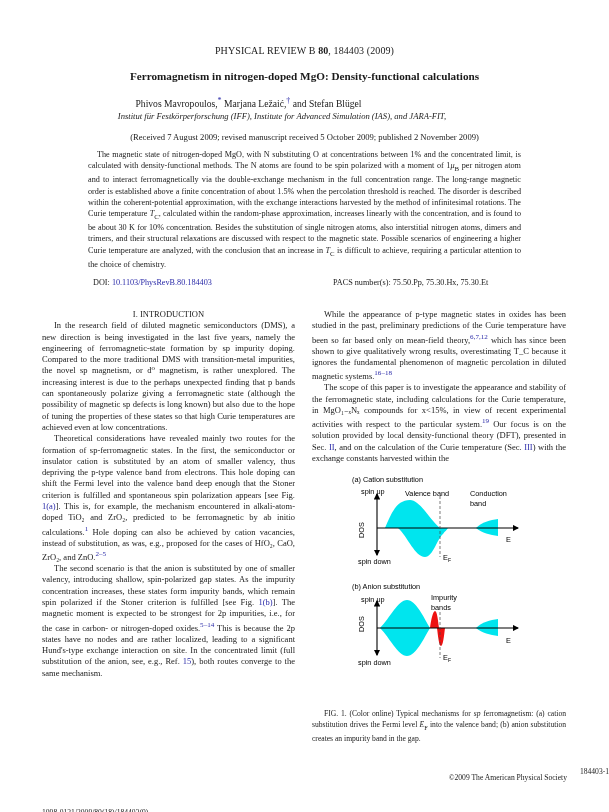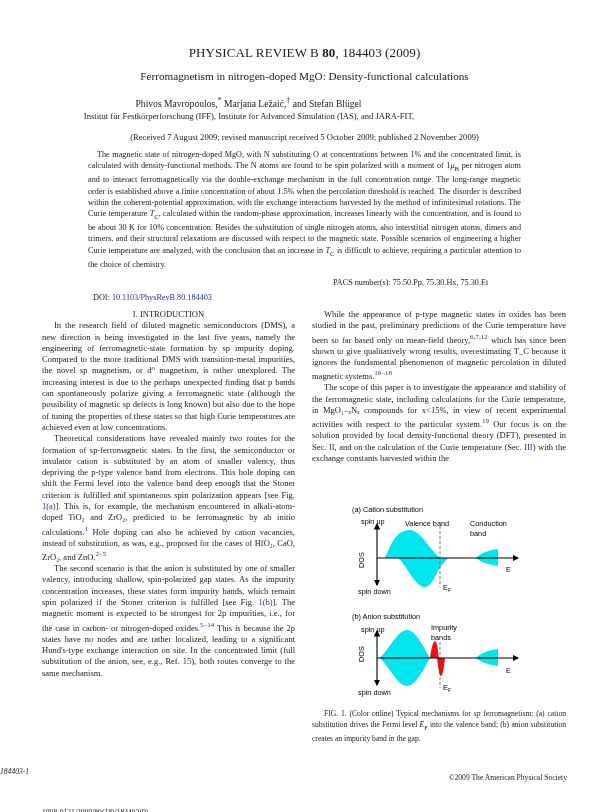--- a/index.html
+++ b/index.html
@@ -1,40 +1,40 @@
 <!DOCTYPE html>
 <html><head>
 <meta charset="utf-8">
 <style>
   html, body { margin: 0; padding: 0; background: #ffffff; }
   body { width: 609px; height: 812px; position: relative; overflow: hidden;
          font-family: "Liberation Serif", "DejaVu Serif", serif; color: #1a1a1a; }
   .abs { position: absolute; }
   .center { text-align: center; }
-  .journal { top: 45px; left: 0; width: 609px; font-size: 13px; letter-spacing: 0.1px; }
-  .title { top: 70px; left: 0; width: 609px; font-size: 11.2px; font-weight: normal; }
+  .journal { top: 45px; left: 0; width: 609px; font-size: 10px; letter-spacing: 0.1px; }
+  .title { top: 70px; left: 0; width: 609px; font-size: 11.2px; font-weight: bold; }
   .authors { top: 96px; left: 0; width: 497px; font-size: 9.6px; }
-  .affil { top: 110px; left: 0; width: 498px; font-size: 8.6px; line-height: 12.5px; }
+  .affil { top: 110px; left: 0; width: 498px; font-size: 8.6px; font-style: italic; line-height: 12.5px; padding-left: 33px; }
   .received { top: 132px; left: 0; width: 609px; font-size: 8.6px; }
   sup.link, .link { color: #2a2aa8; }
   .abstract { top: 149px; left: 88px; width: 433px; font-size: 8.2px; line-height: 11.3px; text-align: justify; text-indent: 9px; }
-  .doi { top: 278px; left: 93px; font-size: 8.2px; margin-top: 15px; }
+  .doi { top: 278px; left: 93px; font-size: 8.2px; }
   .pacs { top: 278px; left: 333px; font-size: 8.2px; }
   .col { font-size: 8.5px; line-height: 11.3px; text-align: justify; }
   .col p { margin: 0; text-indent: 12px; }
   .col-left { top: 309px; left: 42px; width: 253px; }
   .col-right { top: 309px; left: 312px; width: 254px; }
   .section-head { text-align: center; font-weight: normal; font-size: 8.5px; margin-bottom: 3px; text-indent: 0 !important; }
-  .fig { top: 502px; left: 340px; width: 230px; height: 210px; text-align: right; }
+  .fig { top: 472px; left: 340px; width: 230px; height: 210px; text-align: right; }
   .fig svg text { font-family: "Liberation Sans", "DejaVu Sans", sans-serif; }
   .caption { top: 708px; left: 312px; width: 254px; font-size: 7.6px; line-height: 11px; text-align: justify; }
   .caption p { margin: 0; text-indent: 12px; }
   .footer { top: 767px; font-size: 7.6px; }
   .f-left { left: 42px; margin-top: 41px; }
-  .f-mid { left: 0; width: 609px; text-align: left; font-style: italic; }
+  .f-mid { left: 0; width: 609px; text-align: right; }
   .f-right { right: 42px; margin-top: 6px; }
   i { font-style: italic; }
 </style>
 </head>
 <body>
 
 <div class="abs journal center">
   <span>PHYSICAL REVIEW B</span>
   <b>80</b><span>, 184403 (2009)</span>
 </div>

